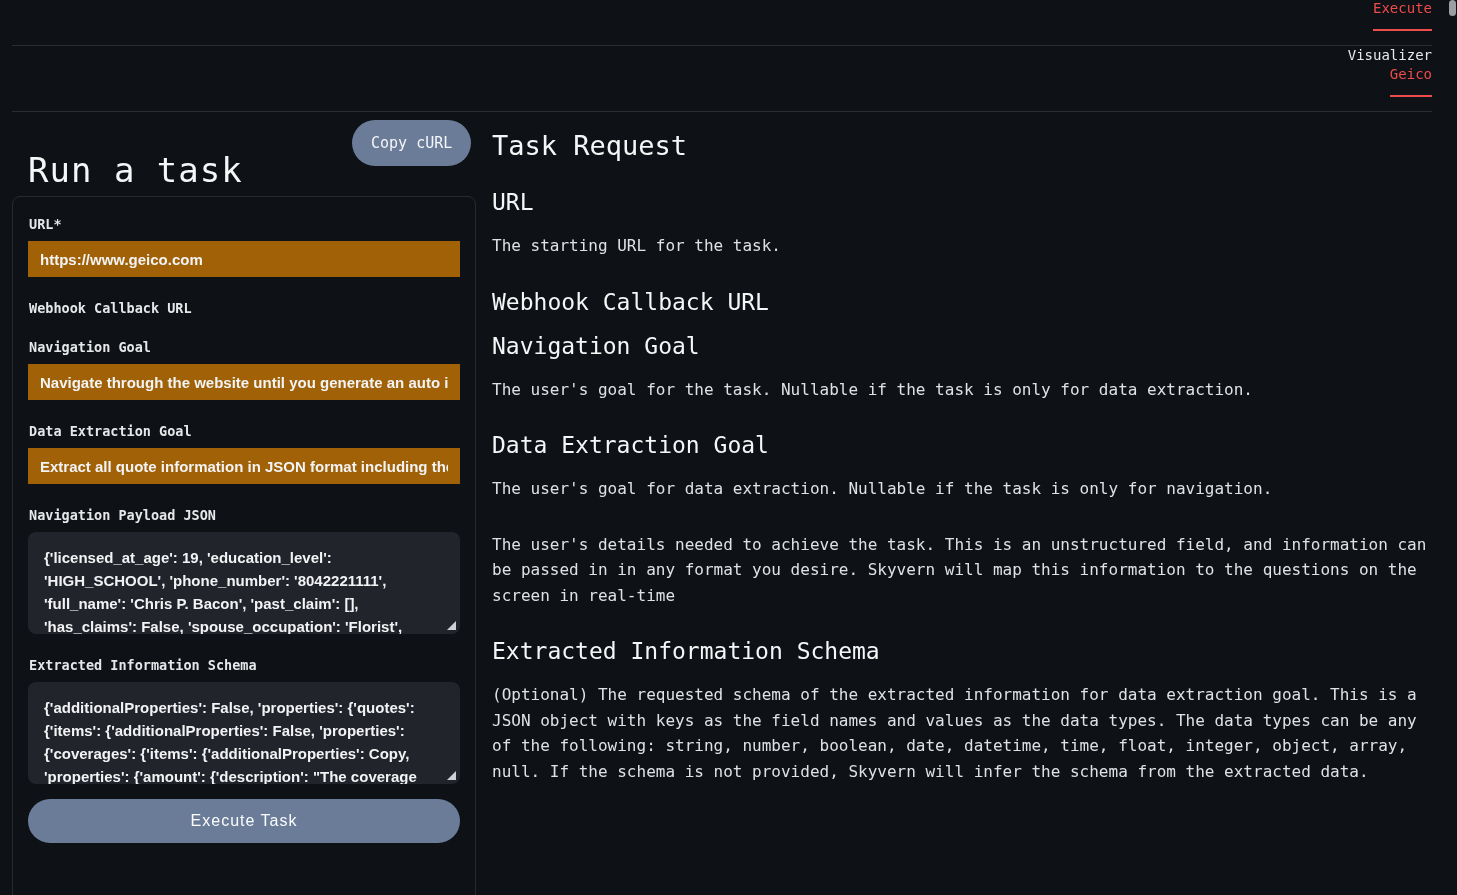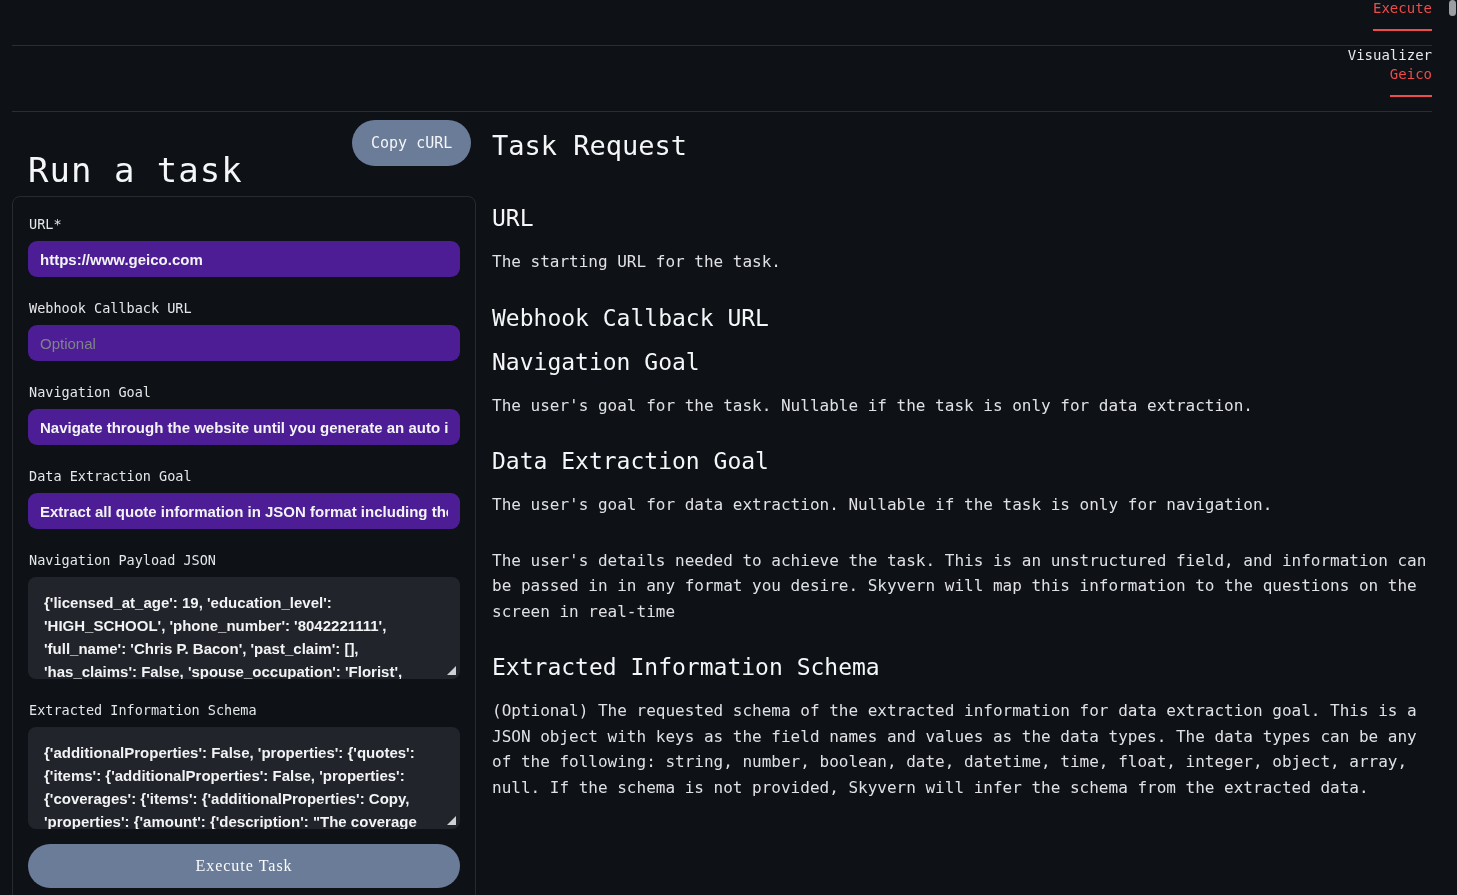--- a/index.html
+++ b/index.html
@@ -46,55 +46,56 @@
   .card{
     position:absolute;left:12px;top:196px;width:432px;height:720px;
     border:1px solid #282a30;border-radius:8px;
     padding:19px 15px 20px 15px;
     background:transparent;
   }
   .field-label{
     display:block;
     font-size:13.5px;color:#e6e7e9;
     margin:23px 0 9px 1px;
+    font-weight:bold;
   }
   .field-label.first{margin-top:0;}
   .text-input{
     display:block;width:100%;height:36px;box-sizing:border-box;
-    background:#4c1d95;border:none;border-radius:9px;
+    background:#a16207;border:none;border-radius:0;
     padding:0 12px;
     font-family:"Liberation Sans",sans-serif;font-weight:600;font-size:15px;
     color:#f2f3f5;outline:none;
   }
   .text-input::placeholder{color:#80838a;font-weight:400;}
   .textarea{
     position:relative;width:100%;height:102px;box-sizing:border-box;
     background:#22242b;border-radius:8px;
     padding:14px 16px;overflow:hidden;
     font-family:"Liberation Sans",sans-serif;font-weight:600;
     font-size:15px;line-height:23px;color:#f2f3f5;
   }
   .grip{
     position:absolute;right:4px;bottom:4px;width:9px;height:9px;
     background:#cfd0d4;
     clip-path:polygon(100% 0,100% 100%,0 100%);
   }
   .execute-btn{
     display:block;width:100%;height:44px;margin-top:15px;
     background:#6b7c99;border:none;border-radius:24px;
-    color:#fbfcfd;font-family:Liberation Serif, serif;
+    color:#fbfcfd;font-family:Liberation Sans, sans-serif;
     font-size:16px;letter-spacing:1px;cursor:pointer;
   }
 
   
   .docs{
     position:absolute;left:492px;top:130px;width:940px;color:#e3e4e7;
   }
   .docs h1{
-    margin:0 0 44px 0;font-size:27px;font-weight:500;color:#f5f6f7;
+    margin:0 0 28px 0;font-size:27px;font-weight:500;color:#f5f6f7;
   }
   .docs h2{
     margin:0 0 18px 0;font-size:23px;font-weight:500;color:#f5f6f7;
   }
   .docs p{
     margin:0 0 30px 0;font-size:16px;line-height:25.5px;font-weight:400;
     color:#e0e1e4;
   }
 
   .scroll-thumb{
@@ -116,21 +117,20 @@
 
 <h1 class="page-title">Run a task</h1>
 <button class="copy-curl">Copy cURL</button>
 
 <div class="card">
 
   <label class="field-label first">URL*</label>
   <input class="text-input" value="https://www.geico.com" style="">
 
   <label class="field-label">Webhook Callback URL</label>
-  <input class="text-input" placeholder="Optional" style="">
 
   <label class="field-label">Navigation Goal</label>
   <input class="text-input" value="Navigate through the website until you generate an auto insura" style="">
 
   <label class="field-label">Data Extraction Goal</label>
   <input class="text-input" value="Extract all quote information in JSON format including the prem" style="">
 
   <label class="field-label">Navigation Payload JSON</label>
   <div class="textarea">
     <span>{'licensed_at_age': 19, 'education_level': 'HIGH_SCHOOL', 'phone_number': '8042221111', 'full_name': 'Chris P. Bacon', 'past_claim': [], 'has_claims': False, 'spouse_occupation': 'Florist', 'auto_current_carrier':</span>

